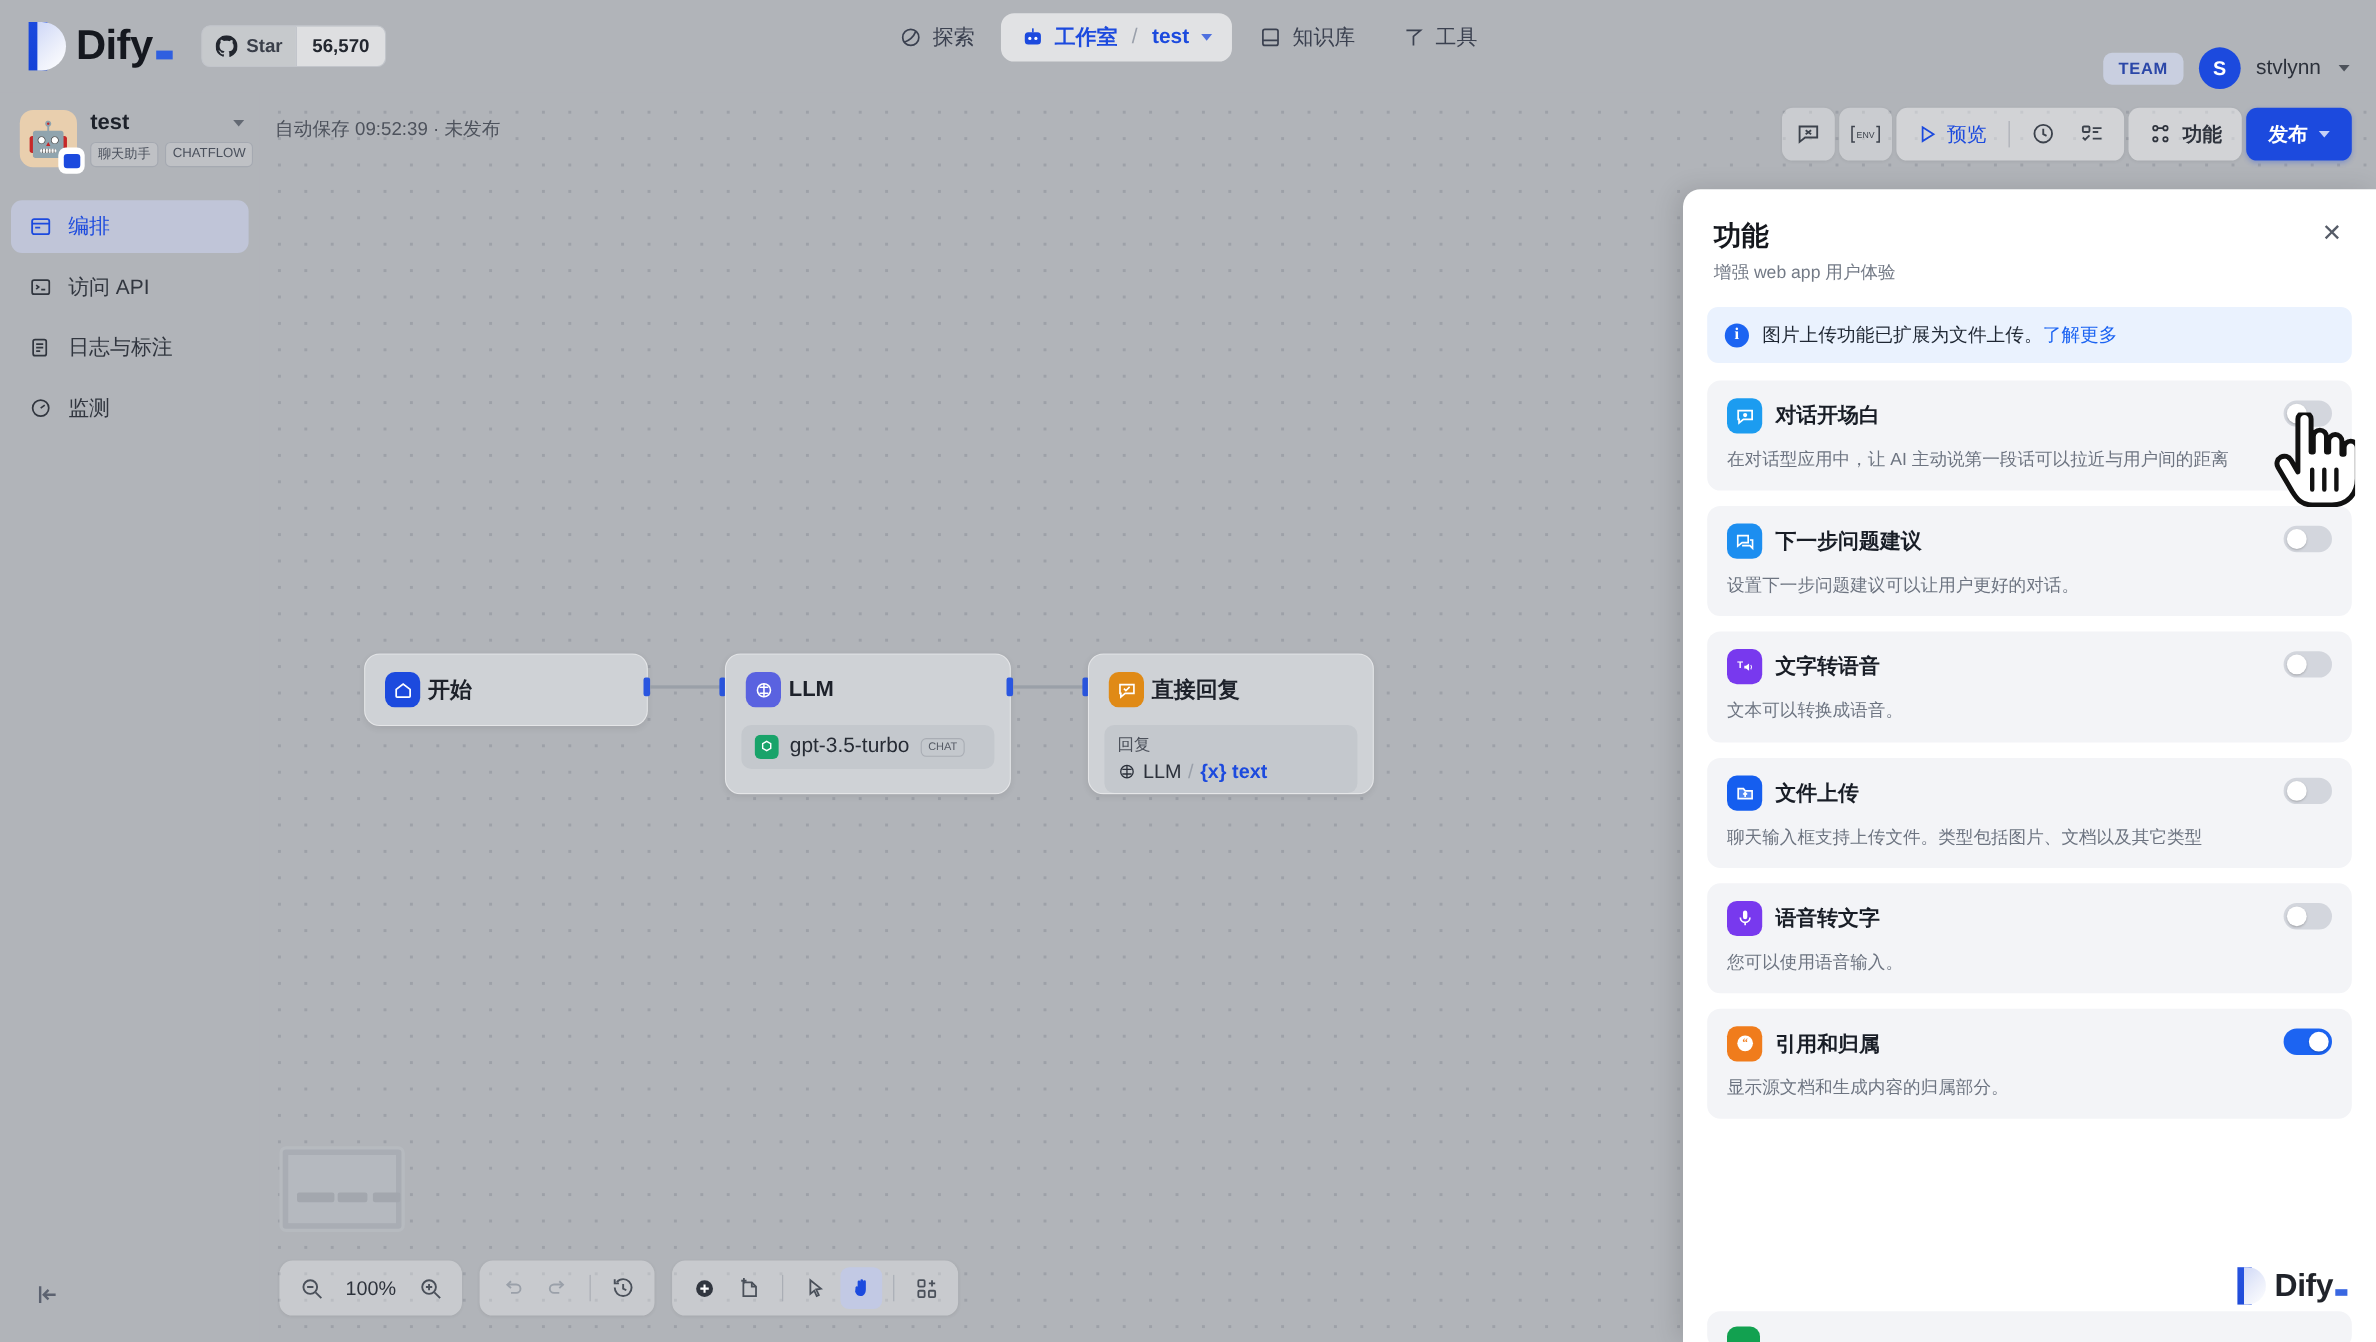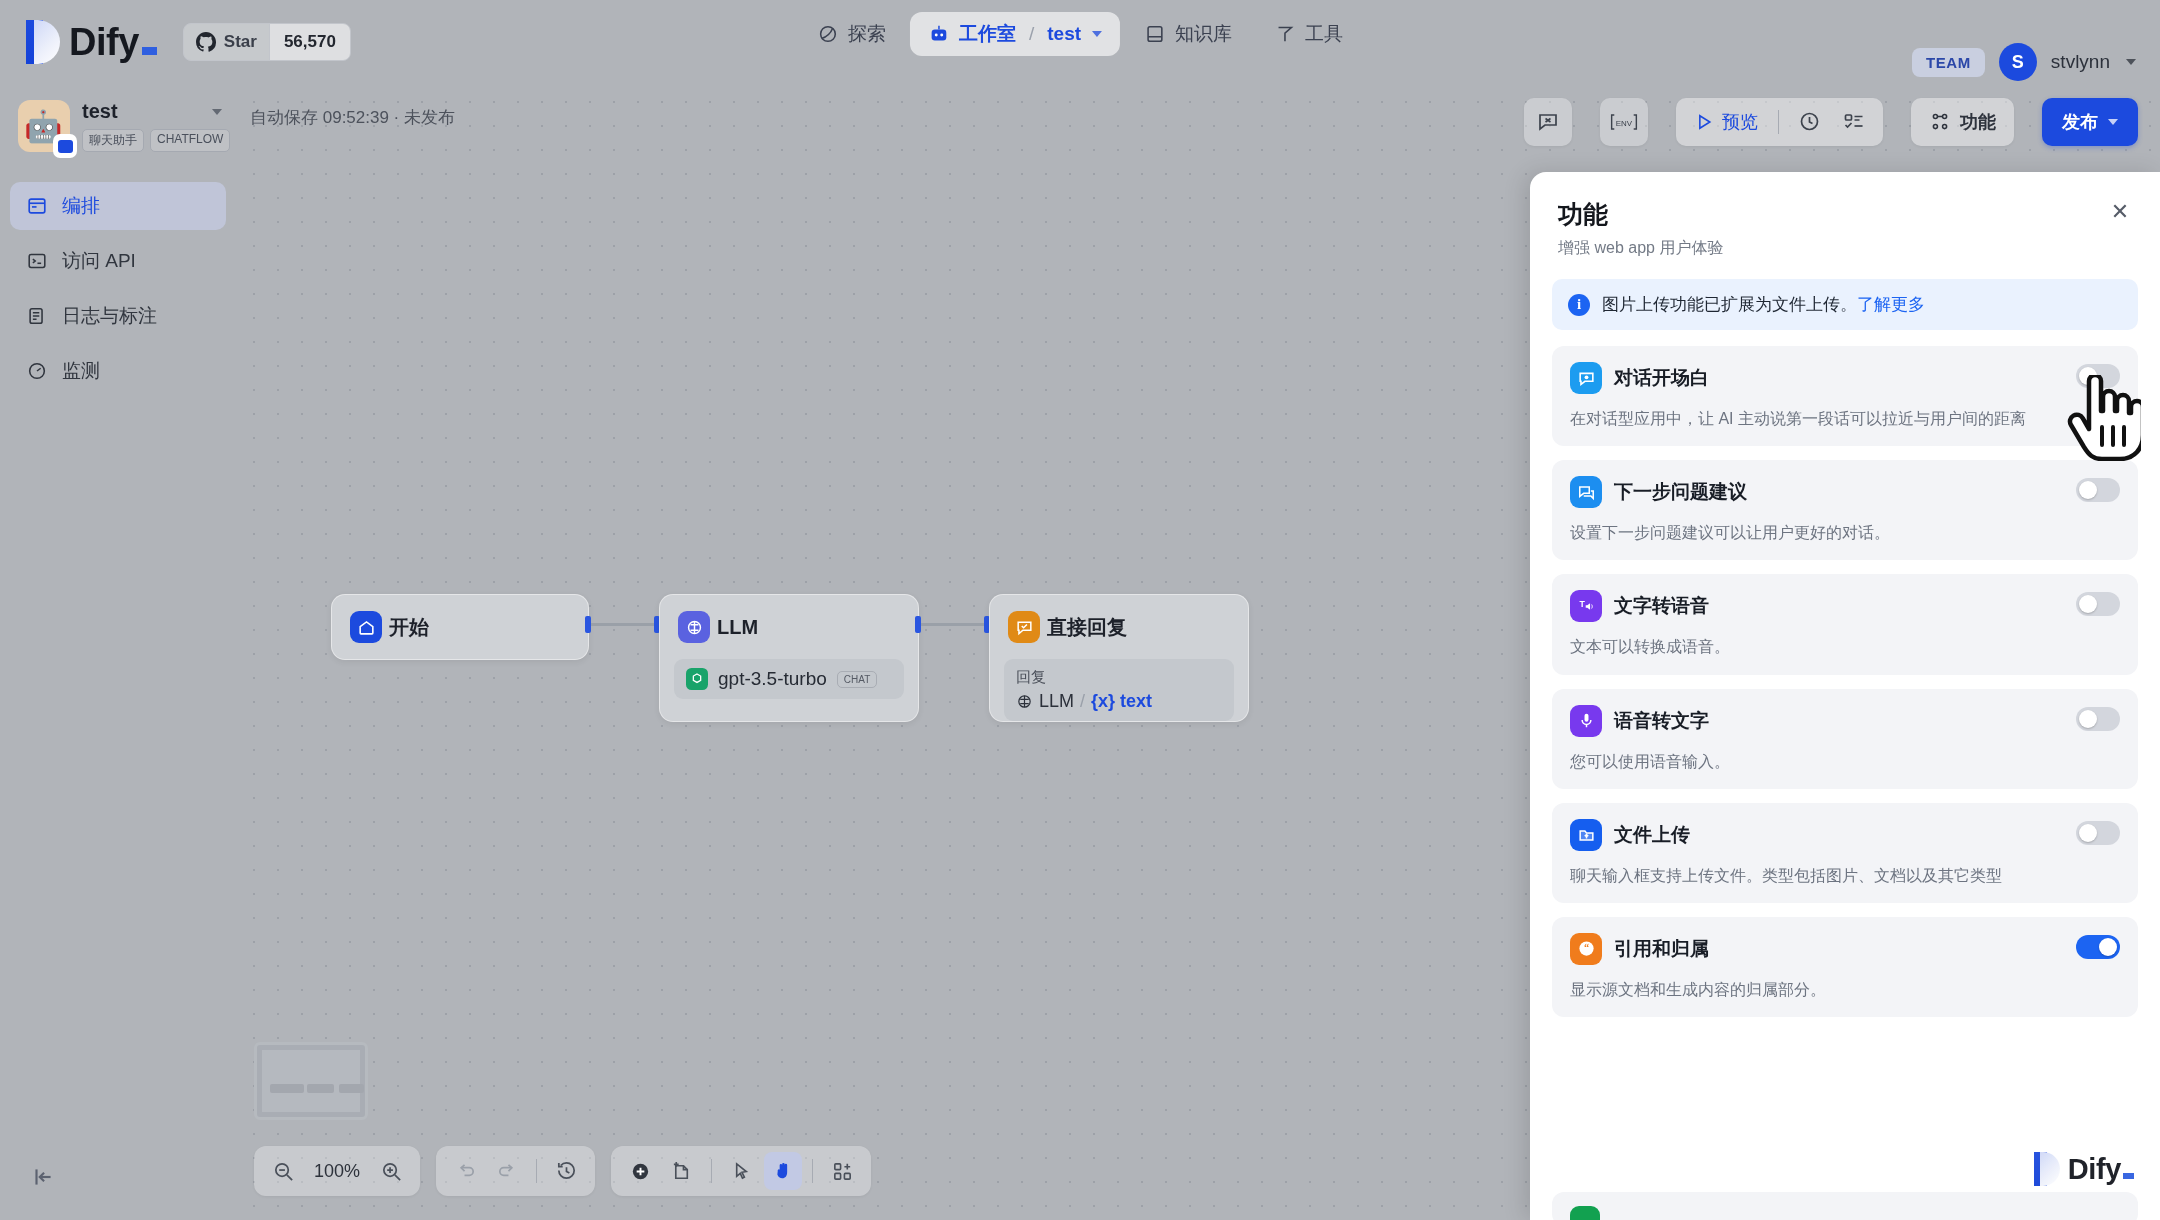--- a/index.html
+++ b/index.html
@@ -167,21 +167,21 @@
     box-shadow: 0 1px 3px rgba(0,0,0,0.06);
   }
   .tbtn { width: 38px; height: 38px; display: flex; align-items: center; justify-content: center;
           border-radius: 8px; color: #4a505a; }
   .tbtn.on { background: #c2c9e4; color: #1c4ade; }
   .tbtn.dim { color: #9aa0a9; }
   .zoom-lbl { font-size: 18px; color: #2d323b; padding: 0 8px; font-weight: 500; }
   .vdiv { width: 1px; height: 24px; background: #a7abb3; margin: 0 6px; }
 
   
-  .ctoolbar { position: absolute; right: 22px; top: 14px; display: flex; align-items: center; gap: 28px; }
+  .ctoolbar { position: absolute; right: 22px; top: 14px; display: flex; align-items: center; gap: 4px; }
   .sqbtn {
     width: 48px; height: 48px; border-radius: 10px; background: rgba(255,255,255,0.33);
     display: flex; align-items: center; justify-content: center; color: #3c424c;
     box-shadow: 0 1px 3px rgba(0,0,0,0.06);
   }
   .pillgrp {
     display: flex; align-items: center; height: 48px; padding: 0 10px; gap: 6px;
     background: rgba(255,255,255,0.42); border-radius: 10px; box-shadow: 0 1px 3px rgba(0,0,0,0.06);
   }
   .preview-btn { display: flex; align-items: center; gap: 8px; color: #1c4ade; font-size: 18px; font-weight: 400; padding: 0 8px; }
@@ -667,47 +667,47 @@
           <div class="fname">文字转语音</div>
         </div>
         <div class="fdesc">文本可以转换成语音。</div>
         <div class="toggle">
             <div class="knob"></div>
           </div>
       </div>
 
       <div class="fcard">
         <div class="fcard-top">
+          <div class="fic" style="background:#155eef;">
+            <svg width="19" height="19" viewBox="0 0 24 24" fill="none" stroke="#fff" stroke-width="1.9">
+              <path d="M4 7.5h6l2 2.5h8v9H4z" fill="#fff" stroke="none" opacity=".25"></path>
+              <path d="M4 7.5h6l2 2.5h8v9H4z"></path>
+                <path d="M12 17v-5M9.8 14.2L12 12l2.2 2.2"></path>
+            </svg>
+          </div>
+          <div class="fname">文件上传</div>
+        </div>
+        <div class="fdesc">聊天输入框支持上传文件。类型包括图片、文档以及其它类型</div>
+        <div class="toggle">
+            <div class="knob"></div>
+          </div>
+      </div>
+
+      <div class="fcard">
+        <div class="fcard-top">
           <div class="fic" style="background:#7839ee;">
             <svg width="19" height="19" viewBox="0 0 24 24" fill="none" stroke="#fff" stroke-width="1.9">
               <rect x="9.5" y="3.5" width="5" height="10" rx="2.5" fill="#fff" stroke="none"></rect>
               <path d="M6.5 11.5a5.5 5.5 0 0011 0"></path>
                 <path d="M12 17v3.5"></path>
             </svg>
           </div>
           <div class="fname">语音转文字</div>
         </div>
         <div class="fdesc">您可以使用语音输入。</div>
-        <div class="toggle">
-            <div class="knob"></div>
-          </div>
-      </div>
-
-      <div class="fcard">
-        <div class="fcard-top">
-          <div class="fic" style="background:#155eef;">
-            <svg width="19" height="19" viewBox="0 0 24 24" fill="none" stroke="#fff" stroke-width="1.9">
-              <path d="M4 7.5h6l2 2.5h8v9H4z" fill="#fff" stroke="none" opacity=".25"></path>
-              <path d="M4 7.5h6l2 2.5h8v9H4z"></path>
-                <path d="M12 17v-5M9.8 14.2L12 12l2.2 2.2"></path>
-            </svg>
-          </div>
-          <div class="fname">文件上传</div>
-        </div>
-        <div class="fdesc">聊天输入框支持上传文件。类型包括图片、文档以及其它类型</div>
         <div class="toggle">
             <div class="knob"></div>
           </div>
       </div>
 
       <div class="fcard">
         <div class="fcard-top">
           <div class="fic" style="background:#f07c1c;">
             <svg width="19" height="19" viewBox="0 0 24 24" fill="#fff">
               <circle cx="12" cy="12" r="9" fill="#fff"></circle>

